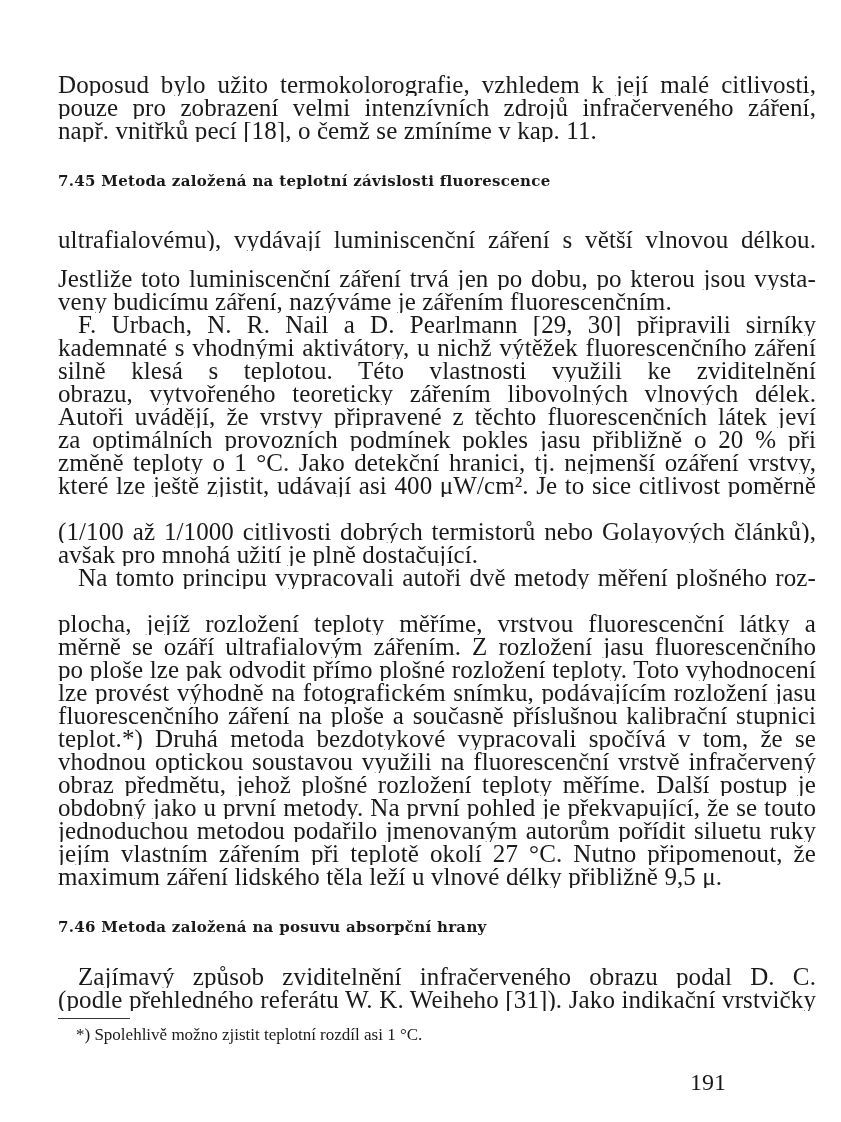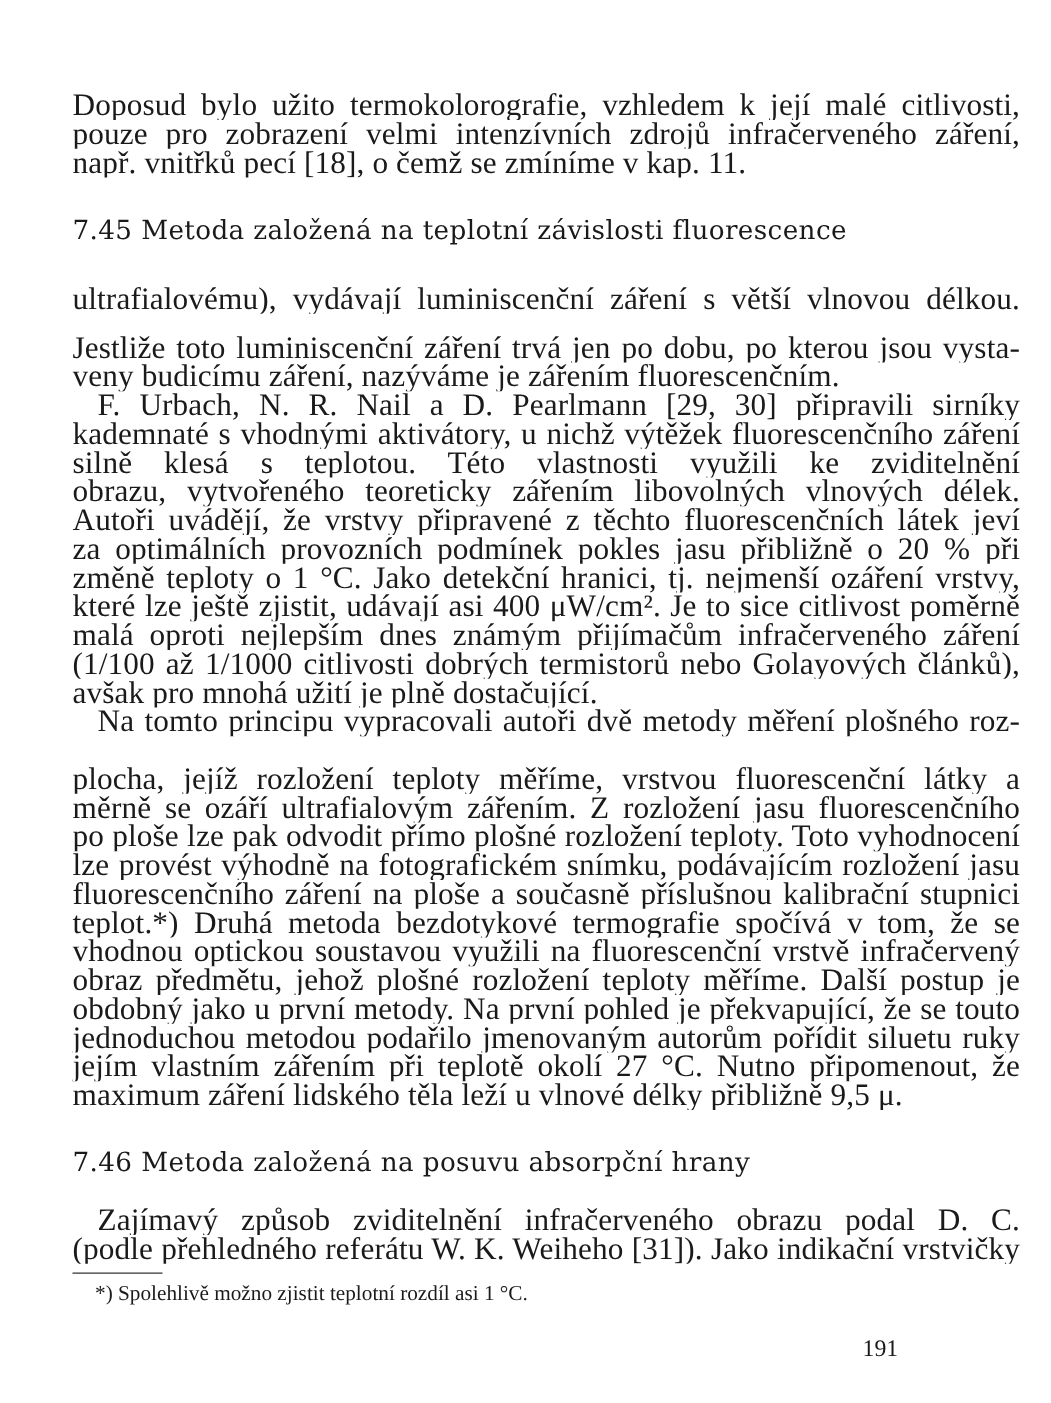--- a/index.html
+++ b/index.html
@@ -22,39 +22,39 @@
       text-align: justify;
       text-align-last: justify;
       font-family: "Liberation Serif", "DejaVu Serif", serif;
       letter-spacing: 0.1px;
     }
     .line.last { text-align-last: left; }
     .line.indent { left: 78px; width: 738px; }
     .heading {
       position: absolute;
       left: 58px;
-      font-size: 21px;
-      font-weight: normal;
+      font-size: 15px;
+      font-weight: bold;
       font-family: "DejaVu Serif", serif;
       letter-spacing: 0.3px;
       white-space: nowrap;
     }
     .footnote-rule {
       position: absolute; left: 58px; top: 1018px;
       width: 72px; height: 1px; background: #333;
     }
     .footnote {
       position: absolute; left: 76px; top: 1025px;
       font-size: 17px;
       font-family: "Liberation Serif", serif;
       white-space: nowrap;
     }
     .page-number {
       position: absolute; left: 690px; top: 1069px;
-      font-size: 19px;
+      font-size: 24px;
       font-family: "Liberation Serif", serif;
     }
   </style>
 </head>
 <body>
 
 <div class="page">
 
   <div class="line" style="top: 73px; white-space: normal; height: 23px; overflow: hidden;">Doposud bylo užito termokolorografie, vzhledem k její malé citlivosti,</div>
   <div class="line" style="top: 96px; white-space: normal; height: 23px; overflow: hidden;">pouze pro zobrazení velmi intenzívních zdrojů infračerveného záření,</div>
@@ -66,30 +66,29 @@
   <div class="line" style="top: 267px; white-space: normal; height: 23px; overflow: hidden;">Jestliže toto luminiscenční záření trvá jen po dobu, po kterou jsou vysta-</div>
   <div class="line last" style="top: 290px; white-space: normal; height: 23px; overflow: hidden;">veny budicímu záření, nazýváme je zářením fluorescenčním.</div>
   <div class="line indent" style="top: 313px; white-space: normal; height: 23px; overflow: hidden;">F. Urbach, N. R. Nail a D. Pearlmann [29, 30] připravili sirníky zinečnato-</div>
   <div class="line" style="top: 336px; white-space: normal; height: 23px; overflow: hidden;">kademnaté s vhodnými aktivátory, u nichž výtěžek fluorescenčního záření</div>
   <div class="line" style="top: 359px; white-space: normal; height: 23px; overflow: hidden;">silně klesá s teplotou. Této vlastnosti využili ke zviditelnění infračerveného</div>
   <div class="line" style="top: 382px; white-space: normal; height: 23px; overflow: hidden;">obrazu, vytvořeného teoreticky zářením libovolných vlnových délek.</div>
   <div class="line" style="top: 405px; white-space: normal; height: 23px; overflow: hidden;">Autoři uvádějí, že vrstvy připravené z těchto fluorescenčních látek jeví</div>
   <div class="line" style="top: 428px; white-space: normal; height: 23px; overflow: hidden;">za optimálních provozních podmínek pokles jasu přibližně o 20 % při</div>
   <div class="line" style="top: 451px; white-space: normal; height: 23px; overflow: hidden;">změně teploty o 1 °C. Jako detekční hranici, tj. nejmenší ozáření vrstvy,</div>
   <div class="line" style="top: 474px; white-space: normal; height: 23px; overflow: hidden;">které lze ještě zjistit, udávají asi 400 μW/cm². Je to sice citlivost poměrně</div>
-  <div class="line" style="top: 497px; white-space: normal; height: 23px; overflow: hidden;">malá oproti nejlepším dnes známým přijímačům infračerveného záření</div>
   <div class="line" style="top: 520px; white-space: normal; height: 23px; overflow: hidden;">(1/100 až 1/1000 citlivosti dobrých termistorů nebo Golayových článků),</div>
   <div class="line last" style="top: 543px; white-space: normal; height: 23px; overflow: hidden;">avšak pro mnohá užití je plně dostačující.</div>
   <div class="line indent" style="top: 566px; white-space: normal; height: 23px; overflow: hidden;">Na tomto principu vypracovali autoři dvě metody měření plošného roz-</div>
   <div class="line" style="top: 612px; white-space: normal; height: 23px; overflow: hidden;">plocha, jejíž rozložení teploty měříme, vrstvou fluorescenční látky a rovno-</div>
   <div class="line" style="top: 635px; white-space: normal; height: 23px; overflow: hidden;">měrně se ozáří ultrafialovým zářením. Z rozložení jasu fluorescenčního záření</div>
   <div class="line" style="top: 658px; white-space: normal; height: 23px; overflow: hidden;">po ploše lze pak odvodit přímo plošné rozložení teploty. Toto vyhodnocení</div>
   <div class="line" style="top: 681px; white-space: normal; height: 23px; overflow: hidden;">lze provést výhodně na fotografickém snímku, podávajícím rozložení jasu</div>
   <div class="line" style="top: 704px; white-space: normal; height: 23px; overflow: hidden;">fluorescenčního záření na ploše a současně příslušnou kalibrační stupnici</div>
-  <div class="line" style="top: 727px; white-space: normal; height: 23px; overflow: hidden;">teplot.*) Druhá metoda bezdotykové termografie spočívá v tom, že se</div>
+  <div class="line" style="top: 727px; white-space: normal; height: 23px; overflow: hidden;">teplot.*) Druhá metoda bezdotykové vypracovali spočívá v tom, že se</div>
   <div class="line" style="top: 750px; white-space: normal; height: 23px; overflow: hidden;">vhodnou optickou soustavou využili na fluorescenční vrstvě infračervený</div>
   <div class="line" style="top: 796px; white-space: normal; height: 23px; overflow: hidden;">obdobný jako u první metody. Na první pohled je překvapující, že se touto</div>
   <div class="line" style="top: 773px; white-space: normal; height: 23px; overflow: hidden;">obraz předmětu, jehož plošné rozložení teploty měříme. Další postup je</div>
   <div class="line" style="top: 819px; white-space: normal; height: 23px; overflow: hidden;">jednoduchou metodou podařilo jmenovaným autorům pořídit siluetu ruky</div>
   <div class="line" style="top: 842px; white-space: normal; height: 23px; overflow: hidden;">jejím vlastním zářením při teplotě okolí 27 °C. Nutno připomenout, že</div>
   <div class="line last" style="top: 865px; white-space: normal; height: 23px; overflow: hidden;">maximum záření lidského těla leží u vlnové délky přibližně 9,5 μ.</div>
 
   <div class="heading" style="top:918px;">7.46  Metoda založená na posuvu absorpční hrany</div>
 
   <div class="line indent" style="top: 965px; white-space: normal; height: 23px; overflow: hidden;">Zajímavý způsob zviditelnění infračerveného obrazu podal D. C. Northrop</div>

